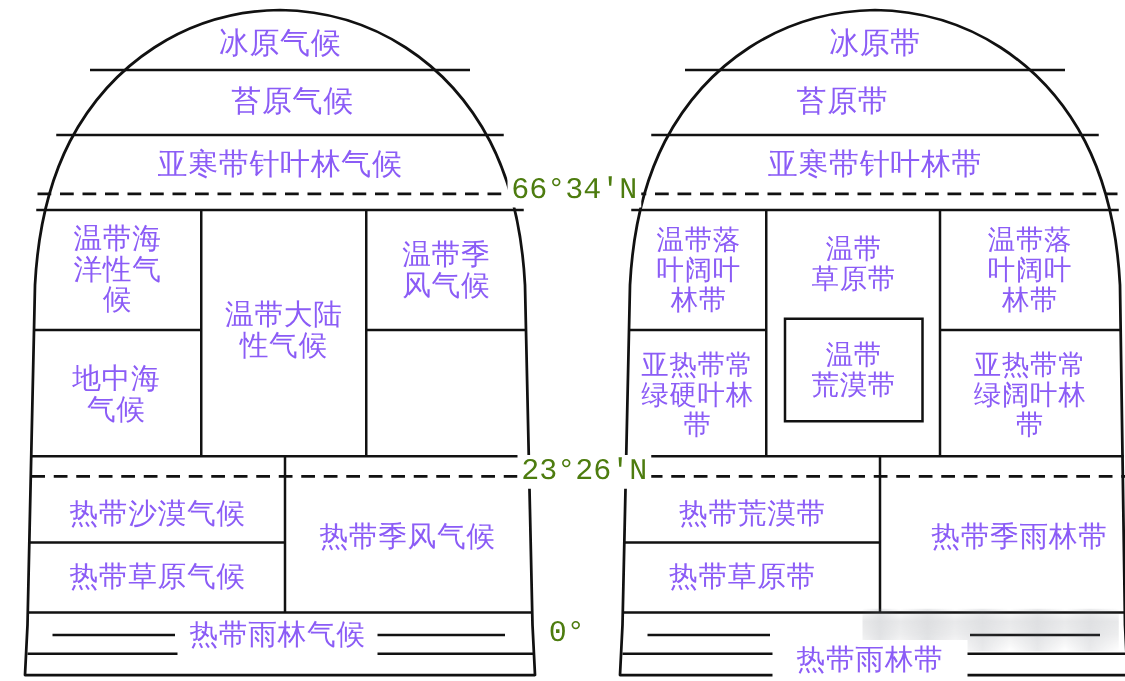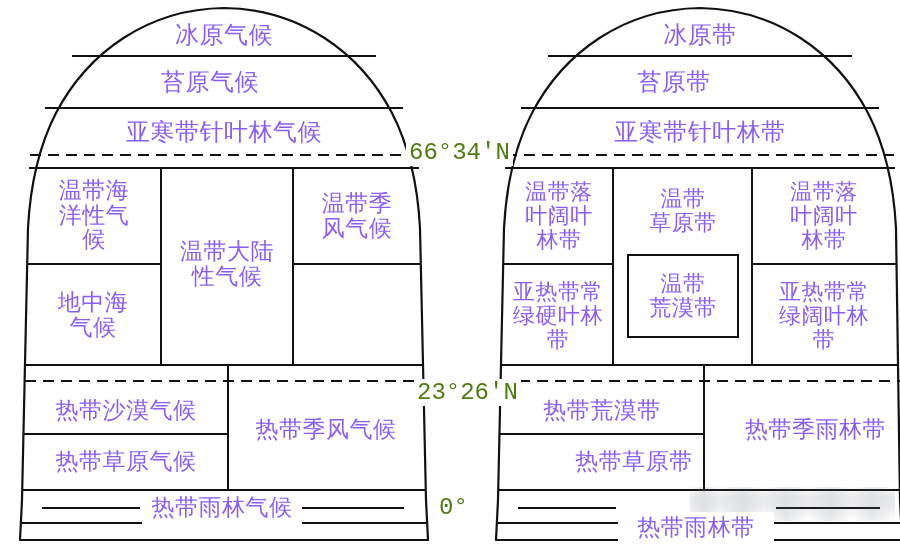--- a/index.html
+++ b/index.html
@@ -164,21 +164,21 @@
 
       <path class="stroke-thin" d="M 518,508 L 616,508"></path>
       <path class="stroke-thin" d="M 776,508 L 880,508"></path>
     </g>
   </svg>
 
   <div class="watermark"></div>
 
   <div class="cell" style="left:72px; top:18px; width:304px; height:36px; font-size:24px;">冰原气候</div>
 
-  <div class="cell" style="left:31px; top:62px; width:358px; height:42px; font-size:24px;">苔原气候</div>
+  <div class="cell" style="left:55px; top:62px; width:358px; height:42px; font-size:24px;">苔原气候</div>
 
   <div class="cell" style="left:34px; top:114px; width:380px; height:38px; font-size:24px;">亚寒带针叶林气候</div>
 
   <div class="cell" style="left:30px; top:172px; width:128px; height:88px; font-size:23px;">温带海
 洋性气
 候</div>
 
   <div class="cell" style="left:164px; top:200px; width:126px; height:130px; font-size:23px;">温带大陆
 性气候</div>
 
@@ -220,25 +220,25 @@
   <div class="cell" style="left:504px; top:270px; width:108px; height:92px; font-size:22px;">亚热带常
 绿硬叶林
 带</div>
 
   <div class="cell" style="left:754px; top:270px; width:140px; height:92px; font-size:22px;">亚热带常
 绿阔叶林
 带</div>
 
   <div class="cell" style="left:500px; top:391px; width:204px; height:40px; font-size:23px;">热带荒漠带</div>
 
-  <div class="cell" style="left:500px; top:440px; width:188px; height:44px; font-size:23px;margin-left:40px;">热带草原带</div>
+  <div class="cell" style="left:500px; top:440px; width:188px; height:44px; font-size:23px;">热带草原带</div>
 
   <div class="cell" style="left:706px; top:408px; width:219px; height:44px; font-size:23px;">热带季雨林带</div>
 
   <div class="cell" style="left:618px; top:512px; width:156px; height:32px; font-size:23px; background:#ffffff;">热带雨林带</div>
 
   <div class="lat-label" style="left:406px; top:139px; font-size:24px; background:#ffffff; padding:0 3px;">66°34′N</div>
 
-  <div class="lat-label" style="left:414px; top:379px; font-size:24px; background:#ffffff; padding:0 3px;">23°26′N</div>
+  <div class="lat-label" style="left:414px; top:364px; font-size:24px; background:#ffffff; padding:0 3px;">23°26′N</div>
 
   <div class="lat-label" style="left:436px; top:494px; font-size:24px; background:#ffffff; padding:0 3px;">0°</div>
 
 </div>
 
 </body></html>

